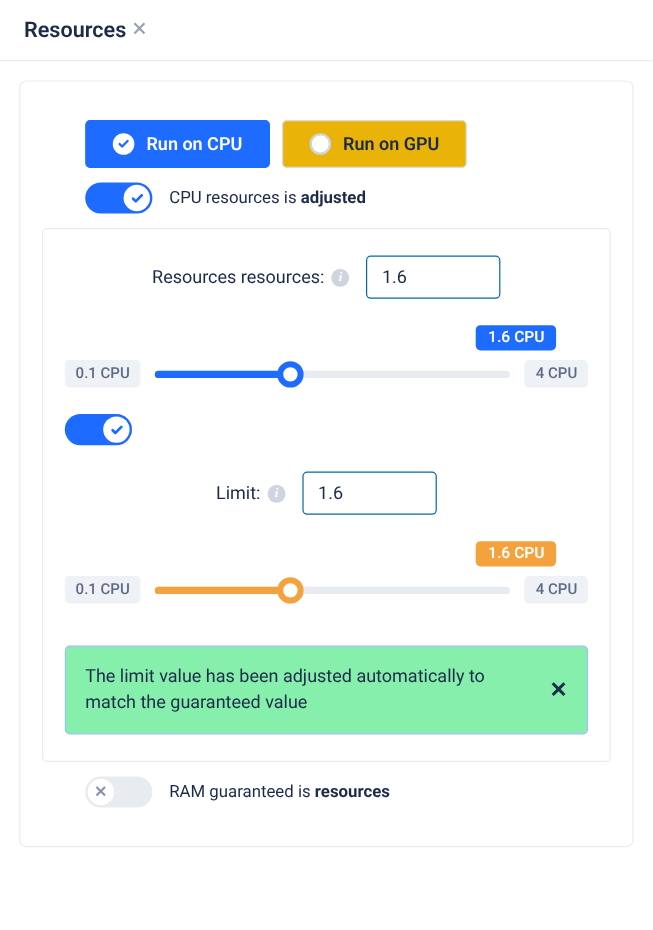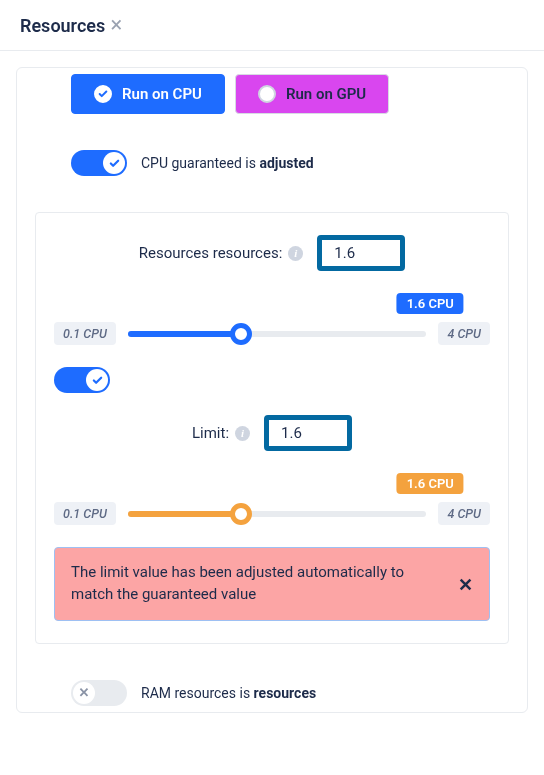--- a/index.html
+++ b/index.html
@@ -1,52 +1,52 @@
 <!DOCTYPE html>
 <html><head>
 <meta charset="utf-8">
 <style>
   *{box-sizing:border-box;margin:0;padding:0;font-family:-apple-system,BlinkMacSystemFont,"Segoe UI",Roboto,sans-serif;}
   body{background:#fff;width:544px;height:775px;overflow:hidden;}
   .hdr{display:flex;align-items:center;padding:14px 20px;border-bottom:1px solid #e8ebef;}
   .hdr h1{font-size:18px;font-weight:600;color:#1d2b4a;}
   .close{width:22px;height:22px;cursor:pointer;color:#9aa2b1;font-size:22px;line-height:1;display:flex;align-items:center;justify-content:center;}
-  .panel{margin:16px;border:1px solid #e8ebef;border-radius:6px;padding:6px 18px;display:flex;flex-direction:column;gap:36px;}
+  .panel{margin:16px;border:1px solid #e8ebef;border-radius:6px;padding:32px 18px;display:flex;flex-direction:column;gap:12px;}
   .seg{display:flex;gap:10px;margin-left:36px;}
-  .seg-btn{display:inline-flex;align-items:center;gap:10px;padding:10px 22px;border-radius:4px;font-size:15px;font-weight:600;cursor:pointer;border:1px solid #d7dbe3;background:#d946ef;color:#1d2b4a;}
+  .seg-btn{display:inline-flex;align-items:center;gap:10px;padding:10px 22px;border-radius:4px;font-size:15px;font-weight:600;cursor:pointer;border:1px solid #d7dbe3;background:#eab308;color:#1d2b4a;}
   .seg-btn.active{background:#1e6cff;border-color:#1e6cff;color:#fff;}
   .radio{width:18px;height:18px;border-radius:50%;background:#fff;display:inline-flex;align-items:center;justify-content:center;border:2px solid #cfd5e0;}
   .seg-btn.active .radio{border-color:#fff;}
   .radio svg{width:10px;height:10px;}
   .row{display:flex;align-items:center;gap:14px;margin-left:36px;}
   .toggle{width:56px;height:26px;border-radius:13px;position:relative;cursor:pointer;}
   .toggle.on{background:#1e6cff;}
   .toggle.off{background:#e8ebef;}
   .knob{position:absolute;top:2px;width:22px;height:22px;border-radius:50%;background:#fff;display:flex;align-items:center;justify-content:center;}
   .toggle.on .knob{right:2px;}
   .toggle.off .knob{left:2px;}
   .toggle.on .knob svg{width:11px;height:11px;stroke:#1e6cff;}
   .toggle.off .knob span{color:#8a93a6;font-size:13px;font-weight:600;}
   .tlabel{font-size:14px;color:#1d2b4a;}
   .tlabel b{font-weight:700;}
   .block{border:1px solid #e8ebef;border-radius:4px;padding:22px 18px;display:flex;flex-direction:column;gap:22px;}
   .field{display:flex;align-items:center;justify-content:center;gap:6px;}
   .flabel{font-size:15px;color:#1d2b4a;}
   .info{width:15px;height:15px;border-radius:50%;background:#cfd5e0;color:#fff;font-size:11px;font-weight:700;display:inline-flex;align-items:center;justify-content:center;font-style:italic;font-family:Georgia,serif;}
-  .inp{width:88px;height:36px;border:5px solid #0369a1;border-radius:4px;padding:0 12px;font-size:15px;color:#1d2b4a;margin-left:8px;}
+  .inp{width:112px;height:36px;border:1px solid #0369a1;border-radius:4px;padding:0 12px;font-size:15px;color:#1d2b4a;margin-left:8px;}
   .slider-wrap{display:flex;flex-direction:column;align-items:center;}
   .tooltip{background:var(--c);color:#fff;font-size:13px;font-weight:600;padding:3px 10px;border-radius:4px;position:relative;margin-bottom:8px;margin-left:calc(var(--p) - 50%);transform:translateX(-50%);left:50%;}
-  .slider-row{display:flex;align-items:center;gap:12px;width:100%;font-style:italic;}
+  .slider-row{display:flex;align-items:center;gap:12px;width:100%;}
   .tag{background:#eef1f6;color:#5e6a85;font-size:12.5px;font-weight:500;padding:4px 9px;border-radius:4px;white-space:nowrap;}
   .track{flex:1;height:6px;background:#e8ebef;border-radius:3px;position:relative;cursor:pointer;}
   .fill{position:absolute;left:0;top:0;bottom:0;background:var(--c);border-radius:3px;width:var(--p);}
   .thumb{position:absolute;top:50%;left:var(--p);transform:translate(-50%,-50%);width:22px;height:22px;border-radius:50%;background:#fff;border:5px solid var(--c);}
   .sl-blue{--c:#1e6cff;--p:38%;}
   .sl-orange{--c:#f4a23e;--p:38%;}
-  .alert{background:#fca5a5;border:1px solid #9ec0f3;border-radius:4px;padding:14px 16px;display:flex;align-items:flex-start;justify-content:space-between;gap:12px;color:#1d2b4a;font-size:15px;line-height:1.45;}
+  .alert{background:#86efac;border:1px solid #9ec0f3;border-radius:4px;padding:14px 16px;display:flex;align-items:flex-start;justify-content:space-between;gap:12px;color:#1d2b4a;font-size:15px;line-height:1.45;margin-top:13px;}
   .alert-x{cursor:pointer;font-size:18px;color:#1d2b4a;font-weight:600;flex-shrink:0;margin-top:10px;}
   .row2{margin-left:36px;}
 </style>
 </head>
 <body>
 
 <div class="hdr">
   <h1>Resources</h1>
   <div class="close">×</div>
 </div>
@@ -69,21 +69,21 @@
   </div>
 
   <div class="row">
     <div class="toggle on">
       <div class="knob">
           <svg viewBox="0 0 12 12">
             <path d="M2 6l2.5 2.5L10 3" fill="none" stroke="#1e6cff" stroke-width="2.4" stroke-linecap="round" stroke-linejoin="round"></path>
           </svg>
         </div>
     </div>
-    <div class="tlabel"><span>CPU guaranteed is </span><b>adjusted</b></div>
+    <div class="tlabel"><span>CPU resources is </span><b>adjusted</b></div>
   </div>
 
   <div class="block">
 
     <div class="field">
       <span class="flabel">Resources resources:</span>
       <span class="info">i</span>
       <input class="inp" value="1.6" style="">
     </div>
 
@@ -133,16 +133,16 @@
     </div>
 
   </div>
 
   <div class="row row2">
     <div class="toggle off">
       <div class="knob">
           <span>✕</span>
         </div>
     </div>
-    <div class="tlabel"><span>RAM resources is </span><b>resources</b></div>
+    <div class="tlabel"><span>RAM guaranteed is </span><b>resources</b></div>
   </div>
 
 </div>
 
 </body></html>

